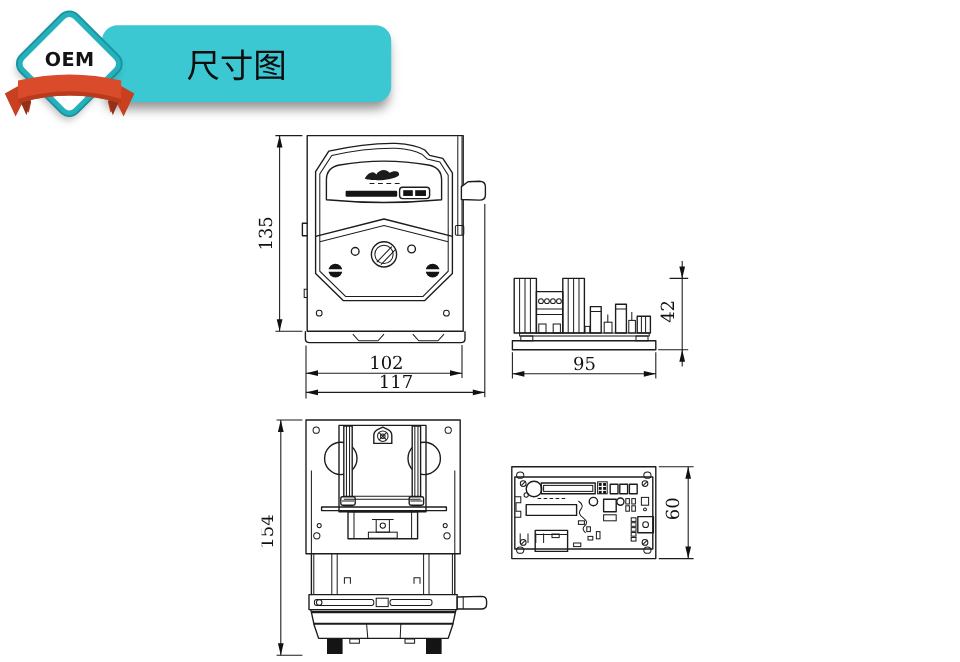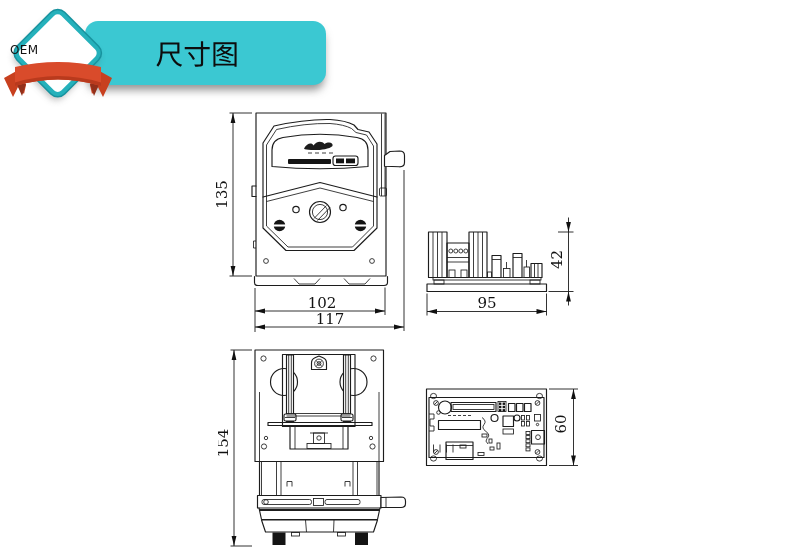--- a/index.html
+++ b/index.html
@@ -10,22 +10,22 @@
   
   .banner{position:absolute;left:85px;top:21px;width:241px;height:64px;border-radius:13px;
           background:#3bc8d2;box-shadow:0 7px 9px -2px rgba(60,60,60,.55);}
   .banner-title{position:absolute;left:85px;top:21px;width:241px;height:64px;}
   .banner-title-hidden{position:absolute;left:150px;top:36px;font-size:28px;font-weight:bold;
           color:transparent;letter-spacing:1px;pointer-events:none;}
   .diamond-wrap{position:absolute;left:10px;top:6px;width:96px;height:96px;}
   .diamond{position:absolute;left:14.75px;top:13.75px;width:57.5px;height:57.5px;background:#ffffff;
            border:4.5px solid #25b1bb;border-radius:9px;transform:rotate(45deg);
            box-shadow:0 0 0 1.5px #17929e, 2px 4px 6px rgba(80,80,80,.35);}
-  .badge-label{position:absolute;left:0;top:36px;width:96px;text-align:left;
-               font-size:12px;line-height:16px;color:#131313;letter-spacing:0.3px;font-weight:400;}
+  .badge-label{position:absolute;left:0;top:36px;width:96px;text-align:center;
+               font-size:16px;line-height:16px;color:#131313;letter-spacing:0.3px;font-weight:700;}
   .ribbon{position:absolute;left:-10px;top:55px;width:126px;height:60px;}
 
   
   .dwg{position:absolute;}
   .ln{fill:none;stroke:#1c1c1c;stroke-width:1.15;stroke-linecap:round;stroke-linejoin:round;}
   .lnw{fill:#fff;stroke:#1c1c1c;stroke-width:1.15;stroke-linecap:round;stroke-linejoin:round;}
   .thin{fill:none;stroke:#1c1c1c;stroke-width:0.85;}
   .thick{fill:none;stroke:#1c1c1c;stroke-width:2.2;}
   .blk{fill:#141414;stroke:none;}
   .dim{fill:none;stroke:#1c1c1c;stroke-width:0.9;}

